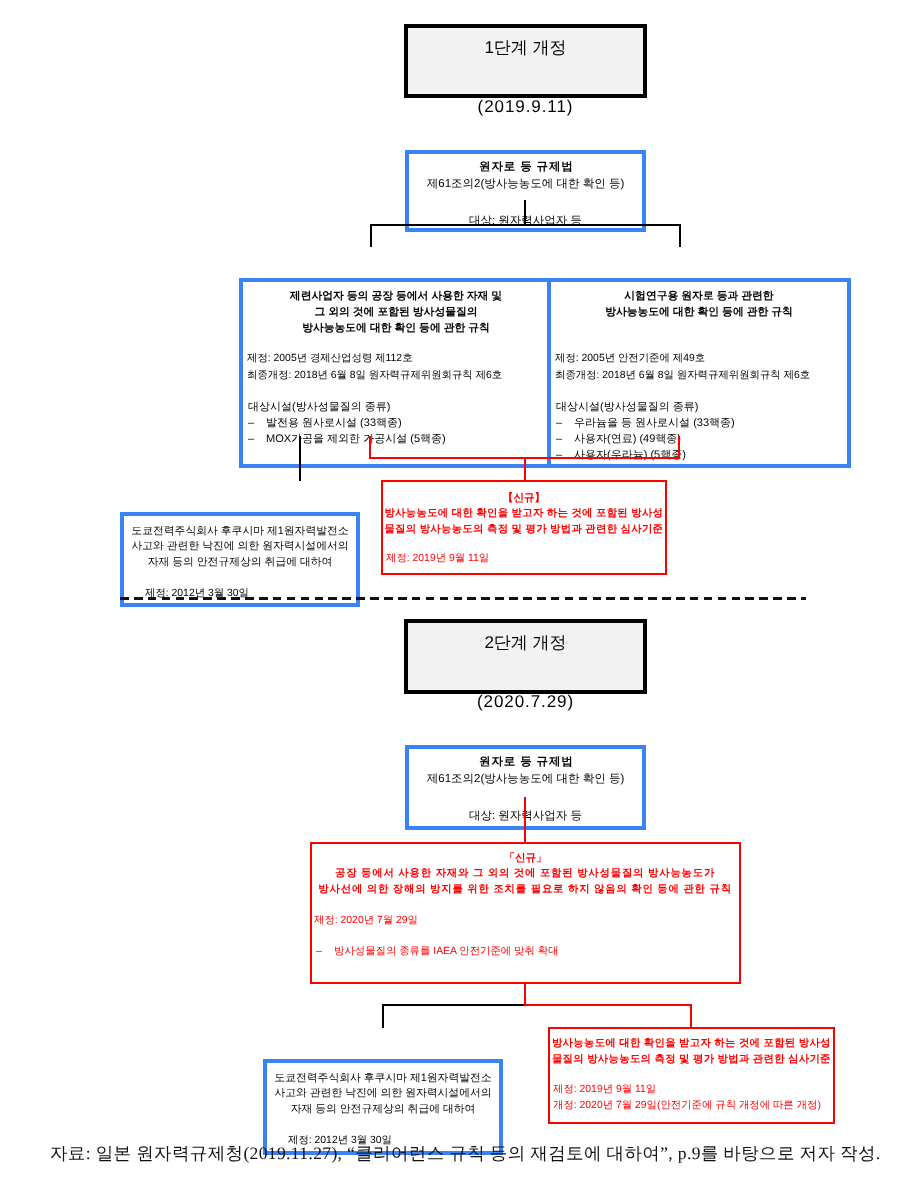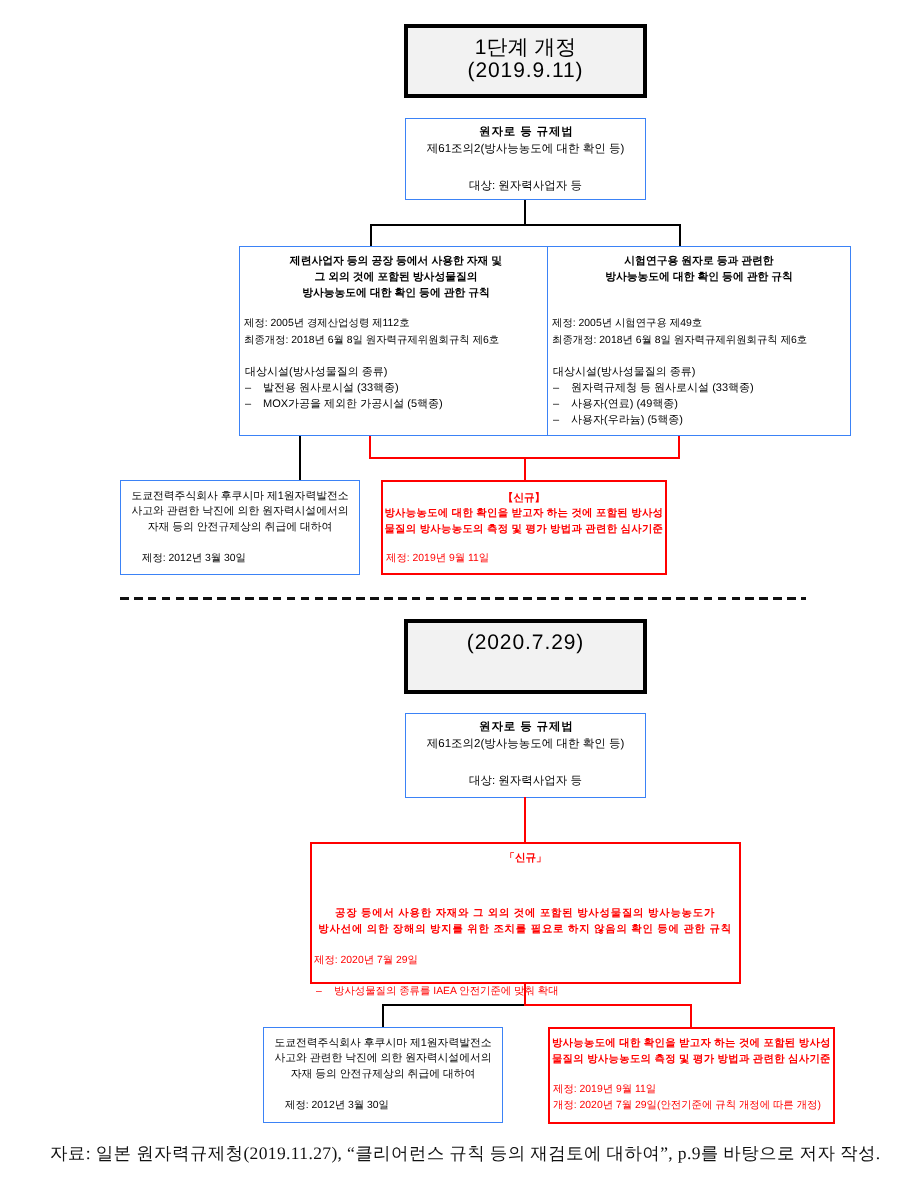--- a/index.html
+++ b/index.html
@@ -5,29 +5,29 @@
 <style>
   html,body{margin:0;padding:0;background:#ffffff;}
   body{width:921px;height:1179px;overflow:hidden;
        font-family:"Liberation Sans", sans-serif;
        -webkit-font-smoothing:antialiased;
        text-rendering:geometricPrecision;
        -moz-osx-font-smoothing:grayscale;}
   #stage{position:relative;width:921px;height:1179px;}
   .box{position:absolute;box-sizing:border-box;background:#fff;}
   .hdr{background:#f2f2f2;border:4px solid #000;}
-  .blk{border:1px solid #3b82f6;}
+  .blk{border:4px solid #3b82f6;margin-top:32px;}
   .red{border:2px solid #ff0000;color:#ff0000;}
   .line{position:absolute;background:#000;}
   .rline{position:absolute;background:#ff0000;}
   .tc{text-align:center;}
   .tl{text-align:left;}
   #stage div{white-space:nowrap;}
-  .hdr-t{text-align:center;font-size:21px;line-height:23px;color:#000;}
-  .hdr-d{letter-spacing:0.92px;}
+  .hdr-t{text-align:center;font-size:17px;line-height:23px;color:#000;}
+  .hdr-d{letter-spacing:0.92px;margin-top:36px;}
   .hdr-t:first-child{padding-top:8px;}
 
   .law-title{font-size:11.5px;font-weight:bold;line-height:16px;padding-top:5px;letter-spacing:0.85px;padding-left:1.7px;}
   .law-sub{font-size:11.5px;line-height:16px;padding-top:1px;}
   .law-tgt{font-size:11.5px;line-height:16px;padding-top:20.5px;}
 
   .rule-title{font-size:10.8px;font-weight:bold;line-height:16.1px;padding-top:6px;letter-spacing:0px;}
   .rule-meta{font-size:10.4px;line-height:16.9px;padding-top:14.5px;padding-left:4px;}
   .rule-fac{font-size:11px;line-height:16.1px;padding-top:14px;padding-left:5px;}
   .rule-fac .li .dash{display:inline-block;width:18px;}
@@ -35,21 +35,21 @@
   .tep-title{font-size:10.8px;line-height:15.3px;padding-top:8px;}
   .tep-meta{font-size:10.4px;line-height:15.2px;padding-top:16px;padding-left:21px;}
 
   .nr-badge{font-size:10.6px;font-weight:bold;line-height:15.3px;padding-top:8.5px;}
   .nr-title{font-size:10.4px;font-weight:bold;line-height:16.1px;letter-spacing:0.3px;}
   .nr-meta{font-size:10.4px;line-height:15.2px;padding-top:13px;padding-left:3px;}
 
   .rmr{padding-top:30.5px !important;}
 
   .nr2-badge{font-size:10.6px;font-weight:bold;line-height:15.3px;padding-top:7px;}
-  .nr2-title{font-size:10.4px;font-weight:bold;line-height:16.1px;letter-spacing:0.8px;margin-top:40px;}
+  .nr2-title{font-size:10.4px;font-weight:bold;line-height:16.1px;letter-spacing:0.8px;}
   .nr2-title{padding-right:0.8px;}
   .nr-title{padding-right:0.3px;}
   .cr-title{padding-right:0.3px;}
   .nr2-meta{font-size:10.4px;line-height:15.2px;padding-top:15px;padding-left:2px;}
   .nr2-items{font-size:10.4px;line-height:16.1px;padding-top:15.5px;padding-left:4px;}
   .nr2-items .li .dash{display:inline-block;width:18px;}
 
   .cr-title{font-size:10.4px;font-weight:bold;line-height:16.1px;letter-spacing:0.3px;padding-top:6.8px;}
   .cr-meta{font-size:10.4px;line-height:15.2px;padding-top:14.5px;padding-left:3px;}
 
@@ -95,26 +95,26 @@
       <div class="li"><span class="dash">–</span><span>MOX가공을 제외한 가공시설 (5핵종)</span></div>
     </div>
   </div>
 
   <div class="box blk" style="left:547px;top:246px;width:304px;height:190px;">
     <div class="rule-title tc">
       <div>시험연구용 원자로 등과 관련한</div>
       <div>방사능농도에 대한 확인 등에 관한 규칙</div>
     </div>
     <div class="rule-meta tl rmr">
-      <div>제정: 2005년 시험연구용 제49호</div>
+      <div>제정: 2005년 안전기준에 제49호</div>
       <div>최종개정: 2018년 6월 8일 원자력규제위원회규칙 제6호</div>
     </div>
     <div class="rule-fac tl">
       <div>대상시설(방사성물질의 종류)</div>
-      <div class="li"><span class="dash">–</span><span>원자력규제청 등 원사로시설 (33핵종)</span></div>
+      <div class="li"><span class="dash">–</span><span>우라늄을 등 원사로시설 (33핵종)</span></div>
       <div class="li"><span class="dash">–</span><span>사용자(연료) (49핵종)</span></div>
       <div class="li"><span class="dash">–</span><span>사용자(우라늄) (5핵종)</span></div>
     </div>
   </div>
 
   <div class="line" style="left:299px;top:436px;width:2px;height:45px;"></div>
 
   <div class="rline" style="left:369px;top:436px;width:2px;height:23px;"></div>
   <div class="rline" style="left:678px;top:436px;width:2px;height:23px;"></div>
   <div class="rline" style="left:369px;top:457px;width:311px;height:2px;"></div>
@@ -138,20 +138,21 @@
       <div>물질의 방사능농도의 측정 및 평가 방법과 관련한 심사기준</div>
     </div>
     <div class="nr-meta tl">
       <div>제정: 2019년 9월 11일</div>
     </div>
   </div>
 
   <div class="dashed-sep" style="left:120px;top:597px;width:686px;"></div>
 
   <div class="box hdr" style="left:404px;top:619px;width:243px;height:75px;">
+    <div class="hdr-t">2단계 개정</div>
     <div class="hdr-t hdr-d">(2020.7.29)</div>
   </div>
 
   <div class="box blk" style="left:405px;top:713px;width:241px;height:85px;">
     <div class="law-title tc">원자로 등 규제법</div>
     <div class="law-sub tc">제61조의2(방사능농도에 대한 확인 등)</div>
     <div class="law-tgt tc">대상: 원자력사업자 등</div>
   </div>
 
   <div class="rline" style="left:524px;top:797px;width:2px;height:46px;"></div>

